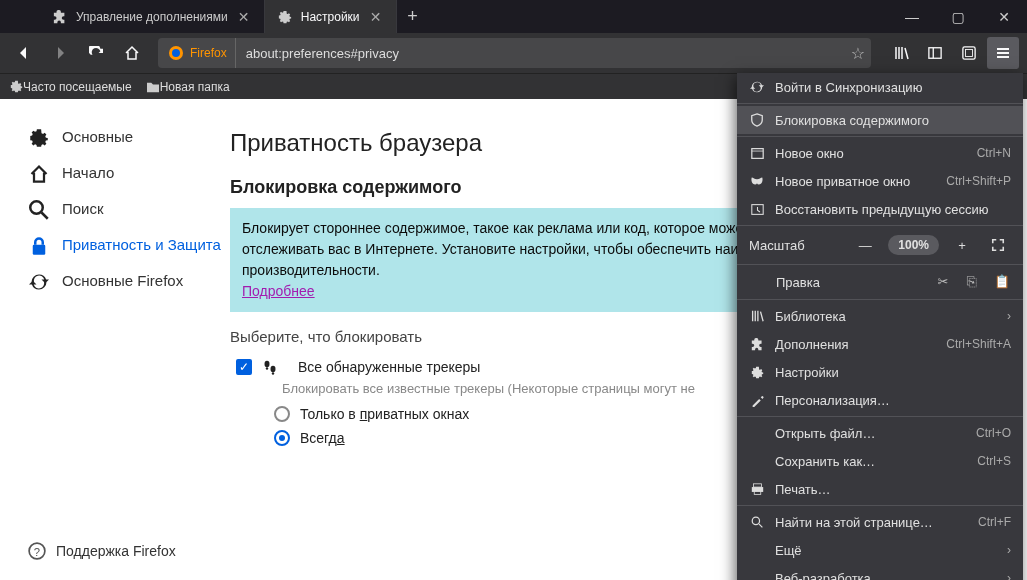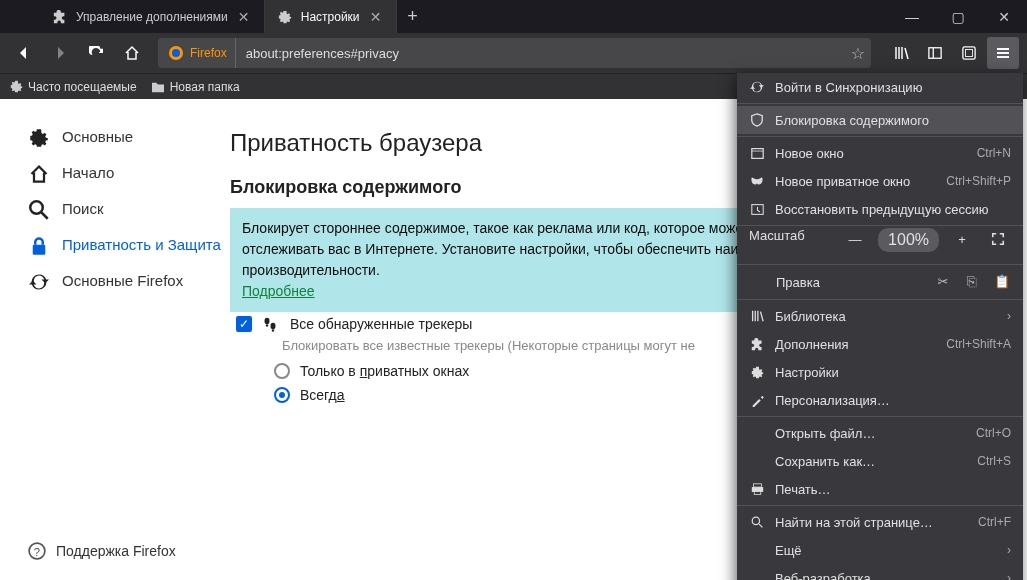--- a/index.html
+++ b/index.html
@@ -23,62 +23,62 @@
   .urlbar { flex: 1; height: 30px; background: #474749; border-radius: 4px; display: flex; align-items: center; margin: 0 6px; padding: 0 6px; color: #eee; font-size: 13px; overflow: hidden; justify-content: flex-end; }
   .urlbar .identity { display: flex; align-items: center; gap: 6px; padding: 0 8px 0 4px; border-right: 1px solid #666; height: 100%; }
   .urlbar .identity .fx-logo { width: 16px; height: 16px; }
   .urlbar .identity .fx-label { color: #ff9400; font-size: 12px; }
   .urlbar .url-text { padding-left: 10px; color: #ddd; font-size: 13px; }
   .urlbar .star { margin-left: auto; color: #bbb; font-size: 16px; }
   .toolbar .right-tools { display: flex; gap: 2px; margin-left: 4px; }
 
   
   .bookmarks { height: 26px; background: #323234; border-top: 1px solid #222; display: flex; align-items: center; gap: 14px; padding: 0 10px; color: #ddd; font-size: 12px; }
-  .bm-item { display: flex; align-items: center; gap: 5px; }
+  .bm-item { display: flex; align-items: center; }
 
   
   .content { flex: 1; background: #fff; color: #0c0c0d; display: flex; overflow: hidden; }
   .sidebar { width: 230px; padding: 28px 0 0 28px; display: flex; flex-direction: column; gap: 14px; }
   .nav-item { display: flex; align-items: flex-start; gap: 12px; color: #333; cursor: pointer; }
   .nav-item .nav-icon { width: 22px; height: 22px; display: inline-flex; align-items: center; justify-content: center; font-size: 18px; }
   .nav-item.selected { color: #0060df; }
   .nav-item .nav-label { font-size: 15px; line-height: 1.3; }
   .support-item { margin-top: auto; margin-bottom: 20px; display: flex; align-items: center; gap: 10px; color: #333; font-size: 14px; }
 
   .main { flex: 1; padding: 30px 20px 20px 0; overflow: hidden; }
   .h1 { font-size: 24px; font-weight: 400; color: #222; margin-bottom: 20px; }
   .h2 { font-size: 18px; font-weight: 700; color: #222; margin-bottom: 10px; }
   .desc-block { background: #b0e5ea; padding: 10px 12px; color: #0b0b0b; font-size: 14px; line-height: 1.5; margin-bottom: 4px; }
-  .learn-more { color: #15803d; cursor: pointer; text-decoration: underline; font-size: 14px; display: inline-block; }
+  .learn-more { color: #a21caf; cursor: pointer; text-decoration: underline; font-size: 14px; display: inline-block; }
   .sub-label { color: #444; font-size: 15px; margin: 16px 0 14px; }
   .opt-row { display: flex; align-items: center; gap: 10px; margin-left: 6px; margin-bottom: 6px; }
   .checkbox { width: 16px; height: 16px; border: 2px solid #0060df; background: #0060df; color: #fff; display: inline-flex; align-items: center; justify-content: center; font-size: 12px; border-radius: 2px; }
-  .opt-text { font-size: 14px; color: #222; display: flex; align-items: center; gap: 12px; }
+  .opt-text { font-size: 14px; color: #222; display: flex; align-items: center; gap: 20px; }
   .opt-sub { color: #888; font-size: 13px; margin-left: 52px; margin-bottom: 10px; }
   .radio-row { display: flex; align-items: center; gap: 10px; margin-left: 44px; margin-top: 8px; }
   .radio { width: 16px; height: 16px; border: 2px solid #888; border-radius: 50%; display: inline-block; position: relative; background: #fff; }
   .radio.checked { border-color: #0060df; }
   .radio.checked::after { content: ""; position: absolute; inset: 3px; background: #0060df; border-radius: 50%; }
   .radio-label { font-size: 14px; color: #222; }
   .u { text-decoration: underline; }
 
   
   .menu-panel { position: absolute; top: 73px; right: 4px; width: 286px; background: #38383d; color: #e0e0e0; box-shadow: -2px 4px 14px rgba(0,0,0,.6); font-size: 13px; z-index: 10; }
   .menu-row { display: flex; align-items: center; height: 28px; padding: 0 12px; gap: 10px; }
   .menu-row.highlight { background: #515156; }
   .menu-row .m-icon { width: 16px; display: inline-flex; justify-content: center; }
   .menu-row .m-icon svg { fill: #e0e0e0; }
   .menu-row .m-label { flex: 1; }
   .menu-row .m-hint { color: #aaa; font-size: 12px; }
   .menu-row .m-arrow { color: #aaa; font-size: 12px; }
   .menu-sep { height: 1px; background: #525257; margin: 2px 0; }
-  .zoom-row { display: flex; align-items: flex-start; height: 34px; padding: 0 12px; gap: 10px; }
+  .zoom-row { display: flex; align-items: center; height: 34px; padding: 0 12px; gap: 10px; }
   .zoom-label { flex: 1; }
   .zoom-btn { width: 26px; height: 22px; display: flex; align-items: center; justify-content: center; color: #ddd; }
-  .zoom-val { background: #5a5a5f; padding: 3px 10px; border-radius: 10px; font-size: 16px; }
+  .zoom-val { background: #5a5a5f; padding: 3px 10px; border-radius: 10px; font-size: 12px; font-weight: bold; }
   .edit-row { display: flex; align-items: center; height: 30px; padding: 0 12px; gap: 13px; margin-left: 27px; }
   .edit-label { flex: 1; }
   .edit-icons { display: flex; gap: 18px; }
   .edit-icons span { color: #bbb; }
 
   svg { display: block; }
 </style>
 </head>
 <body>
 
@@ -242,20 +242,21 @@
     </div>
 
     <div class="main">
       <div class="h1">Приватность браузера</div>
       <div class="h2">Блокировка содержимого</div>
       <div class="desc-block">
         <span>Блокирует стороннее содержимое, такое как реклама или код, которое может замедлить просмотр страниц и отслеживать вас в Интернете. Установите настройки, чтобы обеспечить наилучший баланс защиты и производительности.</span>
         <br>
         <span class="learn-more">Подробнее</span>
       </div>
+      <div class="sub-label">Выберите, что блокировать</div>
 
       <div class="opt-row">
         <span class="checkbox">✓</span>
         <span class="opt-text">
           <svg width="16" height="16" viewBox="0 0 16 16">
               <ellipse cx="5" cy="5" rx="2.5" ry="3.2" fill="#222"></ellipse>
               <ellipse cx="11" cy="10" rx="2.5" ry="3.2" fill="#222"></ellipse>
               <circle cx="5" cy="9.5" r="1.2" fill="#222"></circle>
               <circle cx="11" cy="14.5" r="1.2" fill="#222"></circle>
             </svg>

